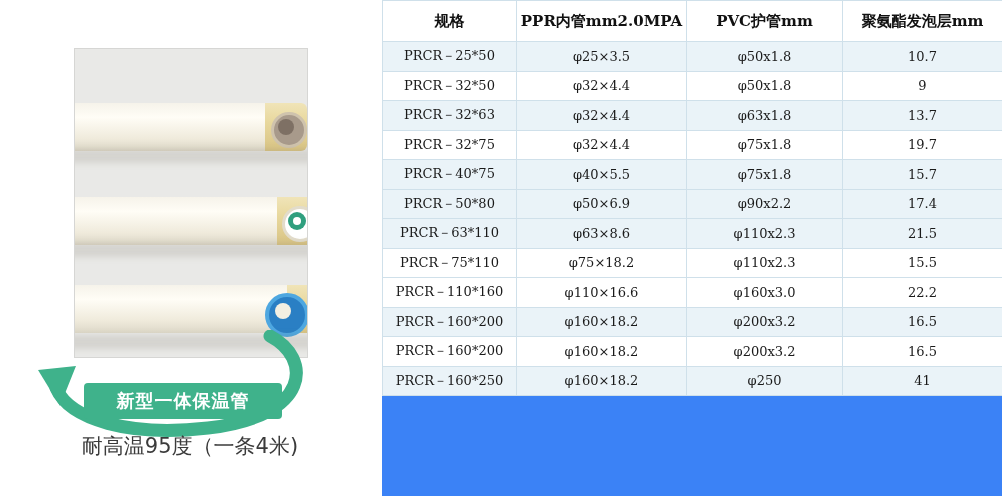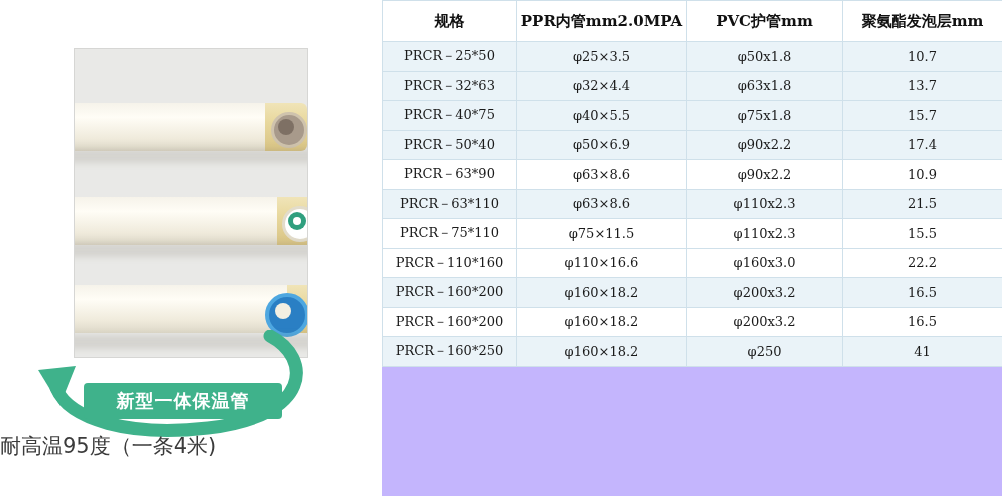--- a/index.html
+++ b/index.html
@@ -98,34 +98,34 @@
     font-size: 18px;
     font-weight: bold;
     letter-spacing: 1px;
     font-family: "DejaVu Sans", "Liberation Sans", sans-serif;
   }
   .subcaption {
     position: absolute;
     left: 0;
     top: 432px;
     width: 380px;
-    text-align: left;
+    text-align: center;
     font-size: 21px;
     color: #3b3b3b;
     font-family: "DejaVu Sans", "Liberation Sans", sans-serif;
   }
 
   
   .table-wrap {
     position: absolute;
     left: 382px;
     top: 0;
     width: 620px;
     height: 496px;
-    background: #c4b5fd;
+    background: #3b82f6;
   }
   table.spec {
     width: 620px;
     border-collapse: collapse;
     table-layout: fixed;
   }
   table.spec th, table.spec td {
     border: 1px solid #cfe0ea;
     text-align: center;
     font-family: "DejaVu Serif", "Liberation Serif", serif;
@@ -211,53 +211,59 @@
           <th>聚氨酯发泡层mm</th>
         </tr>
       </thead>
       <tbody id="spec-body">
           <tr class="alt">
             <td>PRCR－25*50</td>
             <td>φ25×3.5</td>
             <td>φ50x1.8</td>
             <td>10.7</td>
           </tr>
+          <tr>
+            <td>PRCR－32*50</td>
+            <td>φ32×4.4</td>
+            <td>φ50x1.8</td>
+            <td>9</td>
+          </tr>
           <tr class="alt">
             <td>PRCR－32*63</td>
             <td>φ32×4.4</td>
             <td>φ63x1.8</td>
             <td>13.7</td>
           </tr>
+          <tr>
+            <td>PRCR－32*75</td>
+            <td>φ32×4.4</td>
+            <td>φ75x1.8</td>
+            <td>19.7</td>
+          </tr>
           <tr class="alt">
             <td>PRCR－40*75</td>
             <td>φ40×5.5</td>
             <td>φ75x1.8</td>
             <td>15.7</td>
           </tr>
           <tr class="alt">
-            <td>PRCR－50*40</td>
+            <td>PRCR－50*80</td>
             <td>φ50×6.9</td>
             <td>φ90x2.2</td>
             <td>17.4</td>
-          </tr>
-          <tr>
-            <td>PRCR－63*90</td>
-            <td>φ63×8.6</td>
-            <td>φ90x2.2</td>
-            <td>10.9</td>
           </tr>
           <tr class="alt">
             <td>PRCR－63*110</td>
             <td>φ63×8.6</td>
             <td>φ110x2.3</td>
             <td>21.5</td>
           </tr>
           <tr>
             <td>PRCR－75*110</td>
-            <td>φ75×11.5</td>
+            <td>φ75×18.2</td>
             <td>φ110x2.3</td>
             <td>15.5</td>
           </tr>
           <tr>
             <td>PRCR－110*160</td>
             <td>φ110×16.6</td>
             <td>φ160x3.0</td>
             <td>22.2</td>
           </tr>
           <tr class="alt">

